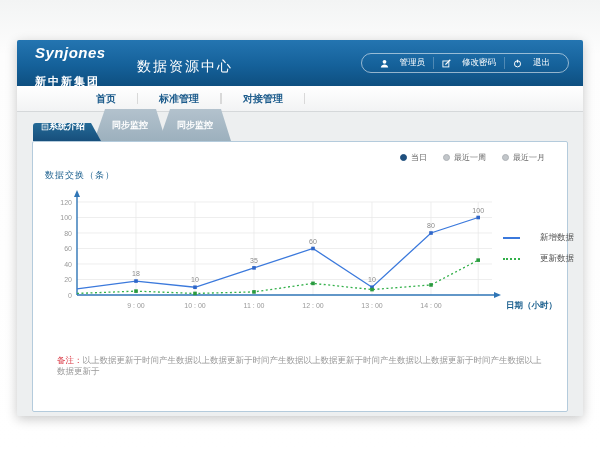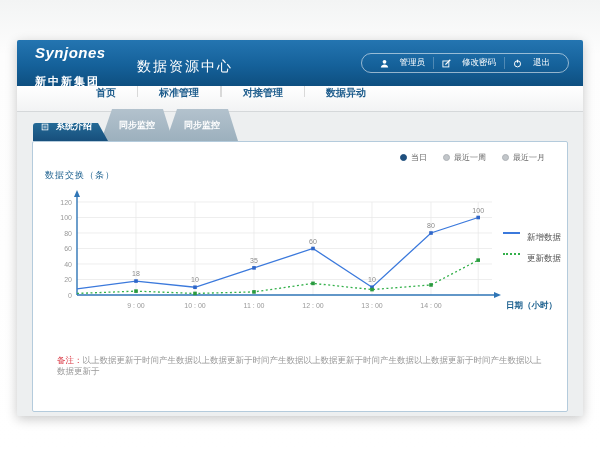--- a/index.html
+++ b/index.html
@@ -14,47 +14,47 @@
   .logo-block{position:absolute;left:18px;top:5px;color:#fff;line-height:1;}
   .logo-primary{font-size:15px;font-weight:bold;font-style:italic;letter-spacing:.5px;}
   .logo-secondary{font-size:11px;font-weight:bold;letter-spacing:2px;margin-top:16px;}
   .app-title{position:absolute;left:120px;top:18px;color:#fff;font-size:14px;letter-spacing:2px;}
   .user-pill{position:absolute;right:14px;top:13px;height:20px;display:flex;align-items:center;
     border:1px solid rgba(255,255,255,.55);border-radius:10px;padding:0 10px;gap:0;}
   .user-item{display:flex;align-items:center;gap:11px;color:#fff;font-size:8.5px;padding:0 8px;cursor:pointer;white-space:nowrap;}
   .user-item + .user-item{border-left:1px solid rgba(255,255,255,.25);justify-content:space-between;}
   .user-item svg{width:9px;height:9px;display:block;}
   
-  .mainnav{position:absolute;left:0;top:46px;right:0;height:26px;display:flex;align-items:flex-start;
+  .mainnav{position:absolute;left:0;top:46px;right:0;height:26px;display:flex;align-items:center;
     background:linear-gradient(180deg,#ffffff,#f2f3f4);border-bottom:1px solid #d5d8da;padding-left:58px;font-family:Liberation Mono, monospace;}
   .nav-item{font-size:10px;font-weight:bold;color:#1d5c8c;padding:0 21px;cursor:pointer;white-space:nowrap;}
   .nav-sep{width:1px;height:11px;background:#d9d9d9;}
   
   .content{position:absolute;left:0;top:73px;right:0;bottom:0;background:#edeff0;}
   .tabs{position:absolute;left:16px;top:10px;height:18px;display:flex;align-items:flex-end;}
   .tab{height:18px;display:flex;align-items:center;font-size:9px;font-weight:bold;color:#fff;
     cursor:pointer;white-space:nowrap;}
-  .tab.active{background:linear-gradient(180deg,#246a97,#174f7c);z-index:3;padding:0 16px 11px 8px;gap:7px;
+  .tab.active{background:linear-gradient(180deg,#246a97,#174f7c);z-index:3;padding:0 16px 11px 8px;gap:0;
     clip-path:polygon(0 0,calc(100% - 10px) 0,100% 100%,0 100%);border-radius:3px 0 0 0;justify-content:center;}
   .tab.inactive{background:linear-gradient(180deg,#b3c2cd,#9cb0bd);z-index:2;margin-left:-7px;padding:16px 18px;
     clip-path:polygon(11px 0,calc(100% - 10px) 0,100% 100%,0 100%);justify-content:center;}
   .tab.inactive + .tab.inactive{z-index:1;}
   .tab-icon svg{width:8px;height:8px;display:block;}
   
   .panel{position:absolute;left:15px;top:28px;width:536px;height:271px;background:#fff;
     border:1px solid #b4cbdc;border-radius:2px;}
   .radio-row{position:absolute;top:10px;right:22px;display:flex;gap:16px;align-items:flex-start;}
   .radio-opt{display:flex;align-items:center;gap:4px;font-size:8px;color:#666;cursor:pointer;}
   .radio-dot{width:7px;height:7px;border-radius:50%;}
   .radio-dot.on{background:#1e4f7d;border:1px solid #1e4f7d;}
   .radio-dot.off{background:#c2c6ca;border:1px solid #aeb2b6;}
   .ylabel{position:absolute;left:12px;top:27px;font-size:9px;font-weight:normal;color:#1a5f8e;letter-spacing:1px;}
   .chart-svg{position:absolute;left:14px;top:40px;}
   .legend{position:absolute;left:470px;top:90px;display:flex;flex-direction:column;gap:9px;}
-  .legend-item{display:flex;gap:7px;font-size:8.5px;color:#555;white-space:nowrap;}
+  .legend-item{display:flex;align-items:center;gap:20px;font-size:8.5px;color:#555;white-space:nowrap;}
   .legend-swatch{width:17px;height:0;}
   .legend-swatch.solid{border-top:2px solid #3b79dc;}
   .legend-swatch.dotted{border-top:2px dotted #33b04a;}
   .note{position:absolute;left:24px;top:213px;font-size:8.5px;color:#999;line-height:1.3;width:492px;}
   .note-label{color:#d9333f;}
 </style>
 </head>
 <body>
 
 <div class="window">
@@ -97,21 +97,20 @@
   </header>
 
   <nav class="mainnav">
       <span class="nav-item">首页</span>
       <span class="nav-sep"></span>
       <span class="nav-item">标准管理</span>
       <span class="nav-sep"></span>
       <span class="nav-sep"></span>
       <span class="nav-item">对接管理</span>
       <span class="nav-sep"></span>
-      <span class="nav-item">数据异动</span>
     </nav>
 
   <div class="content">
     <div class="tabs">
         <div class="tab active">
           <span class="tab-icon">
             <svg viewBox="0 0 10 10">
               <rect x="1.4" y="1.4" width="7.2" height="7.2" fill="none" stroke="#fff" stroke-width="1"></rect>
               <line x1="3" y1="4" x2="7" y2="4" stroke="#fff" stroke-width="0.9"></line>
               <line x1="3" y1="6" x2="7" y2="6" stroke="#fff" stroke-width="0.9"></line>

